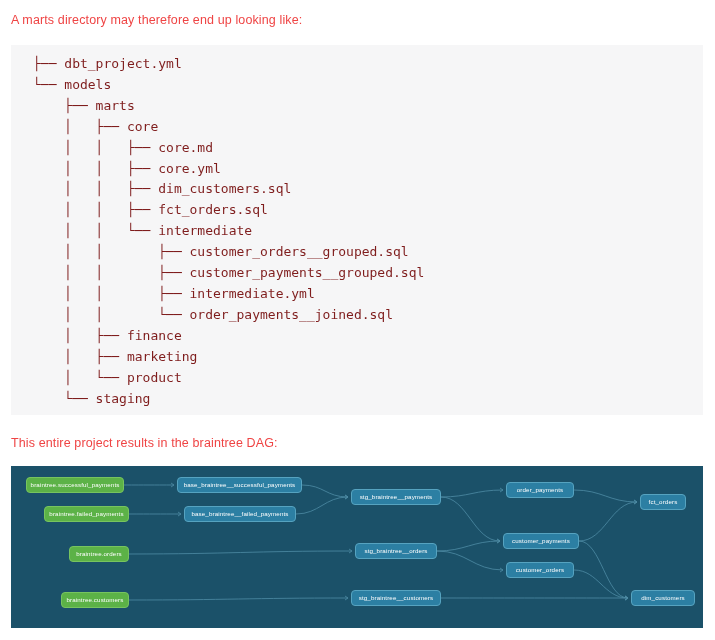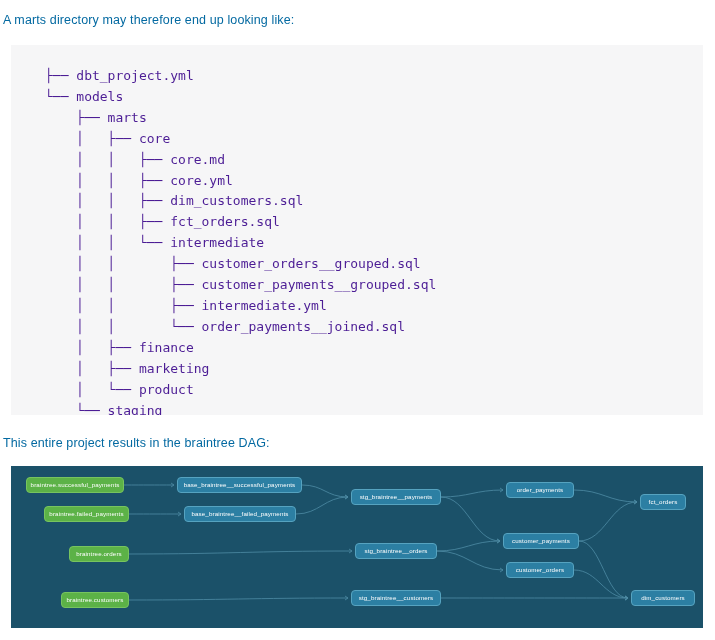--- a/index.html
+++ b/index.html
@@ -11,48 +11,48 @@
     width: 715px;
     height: 640px;
     font-family: "Liberation Sans", sans-serif;
     color: #2b3044;
     overflow: hidden;
     position: relative;
   }
 
   .para {
     position: absolute;
-    left: 3px;
+    left: 11px;
     font-size: 12.5px;
     line-height: 16px;
-    color: #0369a1;
+    color: #ef4444;
     letter-spacing: 0.01em;
     white-space: nowrap;
   }
   .para-intro { top: 12px; }
   .para-dag   { top: 435px; }
 
   
   .codeblock {
     position: absolute;
     left: 11px;
     top: 45px;
     width: 692px;
     height: 370px;
     background: #f6f6f7;
     box-sizing: border-box;
     padding: 9px 0 0 22px;
     overflow: hidden;
   }
   .code-pre {
-    margin: 12px;
+    margin: 0;
     font-family: "DejaVu Sans Mono", "Liberation Mono", monospace;
     font-size: 13px;
     line-height: 20.9px;
-    color: #4c1d95;
+    color: #7f1d1d;
     white-space: pre;
     letter-spacing: 0;
   }
 
   
   .dag {
     position: absolute;
     left: 11px;
     top: 466px;
     width: 692px;

